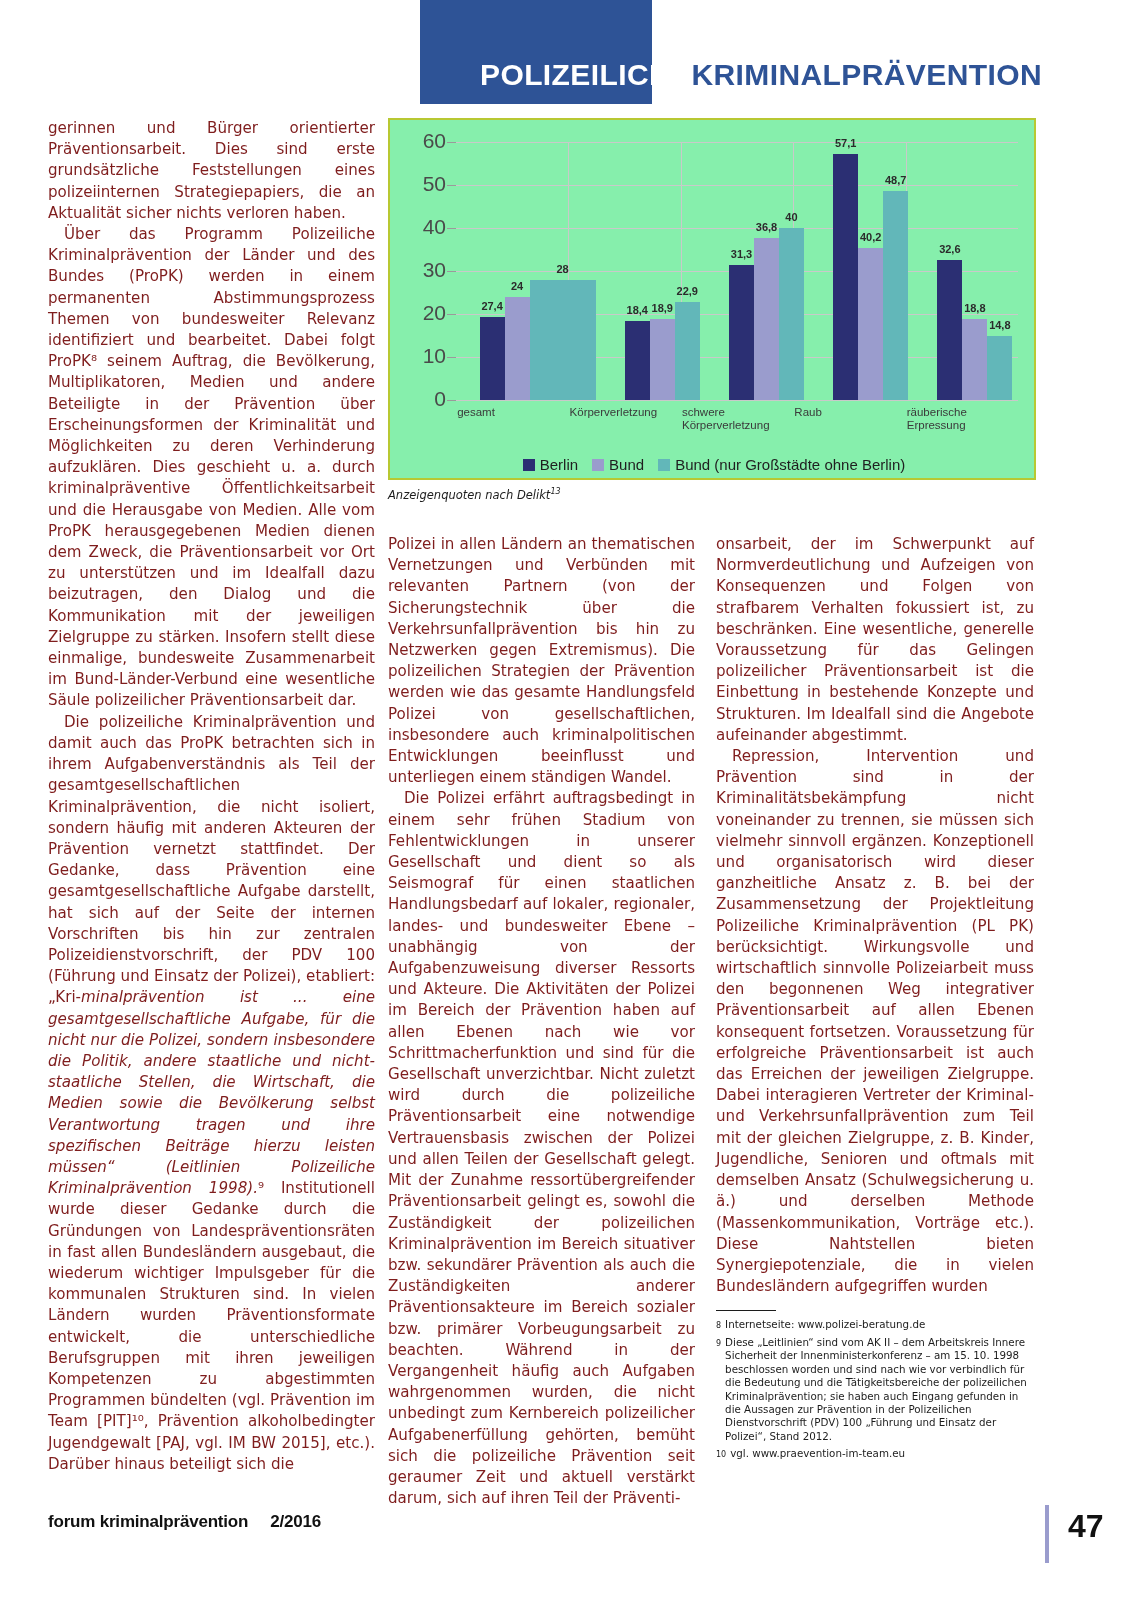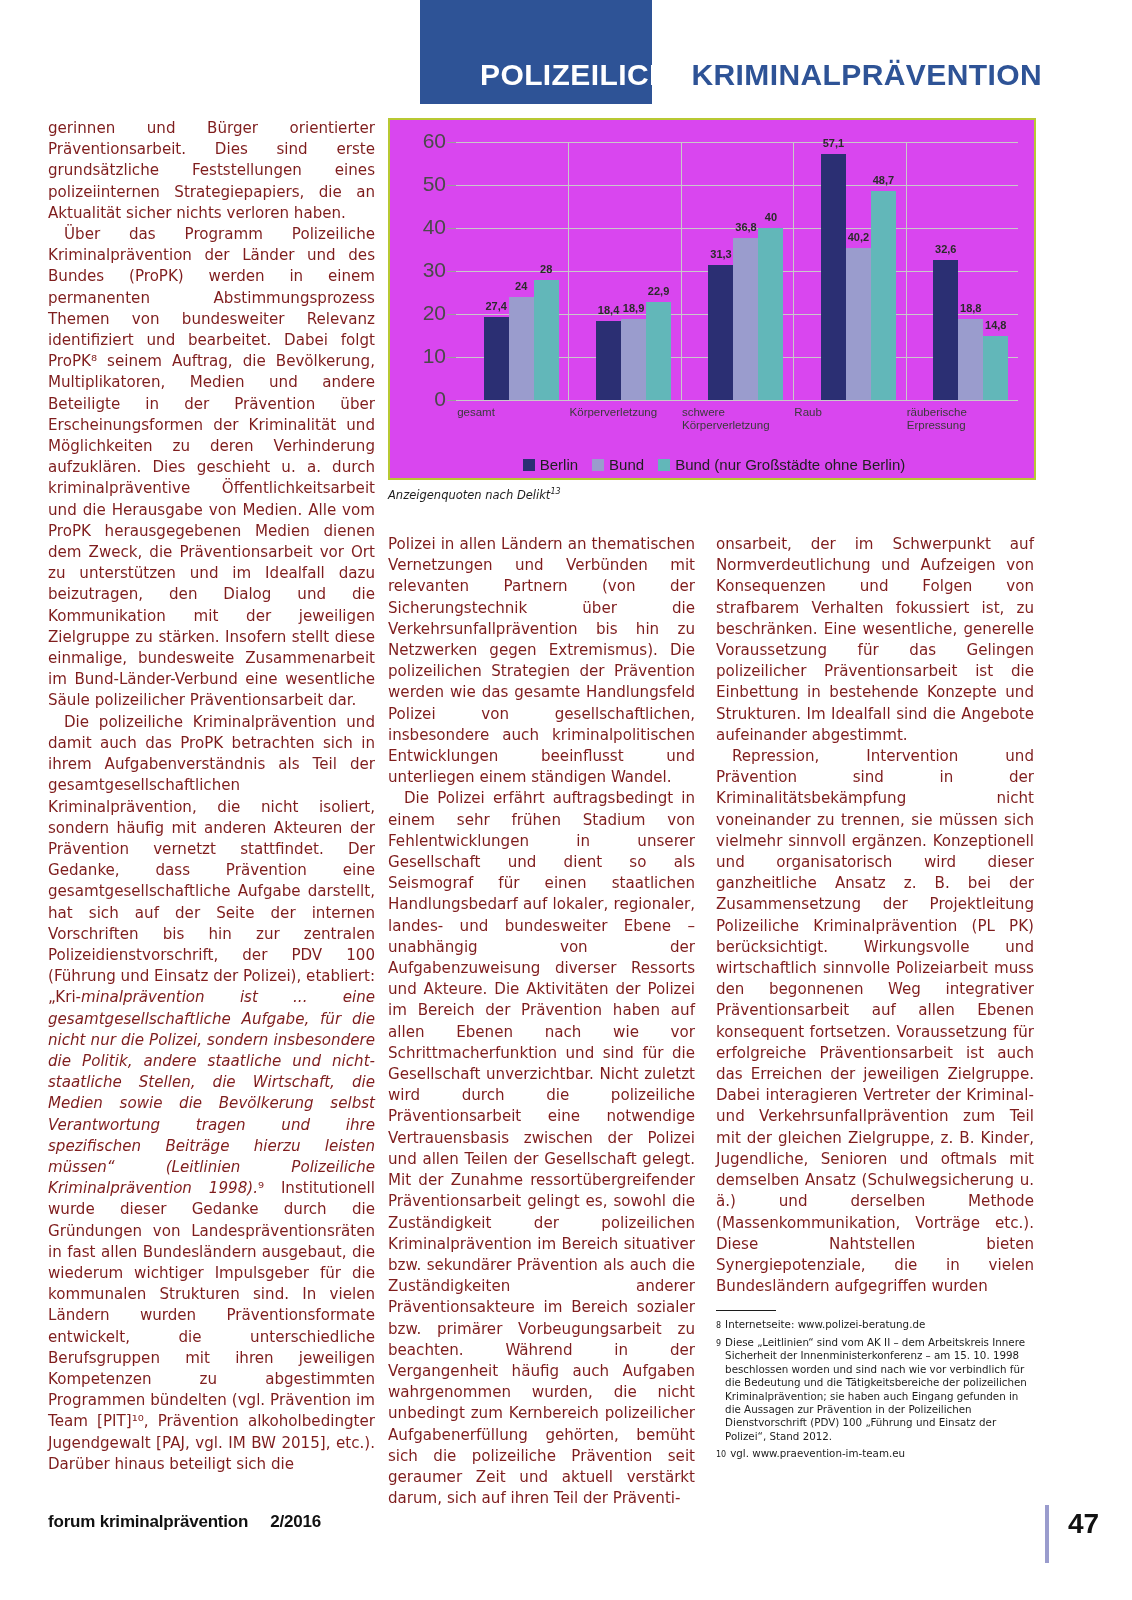--- a/index.html
+++ b/index.html
@@ -40,21 +40,21 @@
   .col p i, .col p em { font-style:italic; }
 
   #col1 { left:48px; top:118px; width:327px; }
   #col2 { left:388px; top:534px; width:307px; }
   #col3 { left:716px; top:534px; width:318px; }
 
   
   .figure { position:absolute; left:388px; top:118px; width:648px; height:362px; }
   .chart-box {
     position:absolute; left:0; top:0; width:648px; height:362px;
-    border:2px solid #b8c832; background:#d946ef; box-sizing:border-box;
+    border:2px solid #b8c832; background:#86efac; box-sizing:border-box;
   }
   .plot {
     position:absolute; left:66px; top:22px; width:562px; height:258px;
   }
   .gridline {
     position:absolute; left:0; width:562px; height:1px; background:#c9c9c9;
   }
   .ytick {
     position:absolute; right:572px; width:60px; text-align:right;
     font-family:"Liberation Sans", sans-serif; font-size:21px; color:#4a4a4a;
@@ -115,21 +115,21 @@
     font-size:17px; color:#111111; letter-spacing:-0.2px;
   }
   .footer-text .issue { margin-left:22px; }
   .footer-rule {
     position:absolute; left:1045px; top:1505px; width:4px; height:58px;
     background:#9a9ccd;
   }
   .folio {
     position:absolute; left:1068px; top:1508px;
     font-family:"Liberation Sans", sans-serif; font-weight:bold;
-    font-size:28px; color:#111111;
+    font-size:32px; color:#111111;
   }
   sup { font-size:9px; vertical-align:super; }
 </style>
 </head>
 <body>
 
 <div class="header">
   <div class="header-bluebox"></div>
   <div class="header-title">
     <div class="ht-inner">
@@ -184,21 +184,21 @@
       <div class="sep" style="left:450px;"></div>
 
       <div class="groups" id="bar-groups">
           <div class="group">
             <div class="bar s0" style="height: 83px;">
               <span class="val">27,4</span>
             </div>
             <div class="bar s1" style="height: 103.2px;">
               <span class="val">24</span>
             </div>
-            <div class="bar s2" style="height: 120.4px;">
+            <div class="bar s2" style="height: 120.4px; padding-left: 41px;">
               <span class="val">28</span>
             </div>
           </div>
           <div class="group">
             <div class="bar s0" style="height: 79.12px;">
               <span class="val">18,4</span>
             </div>
             <div class="bar s1" style="height: 81.27px;">
               <span class="val">18,9</span>
             </div>

